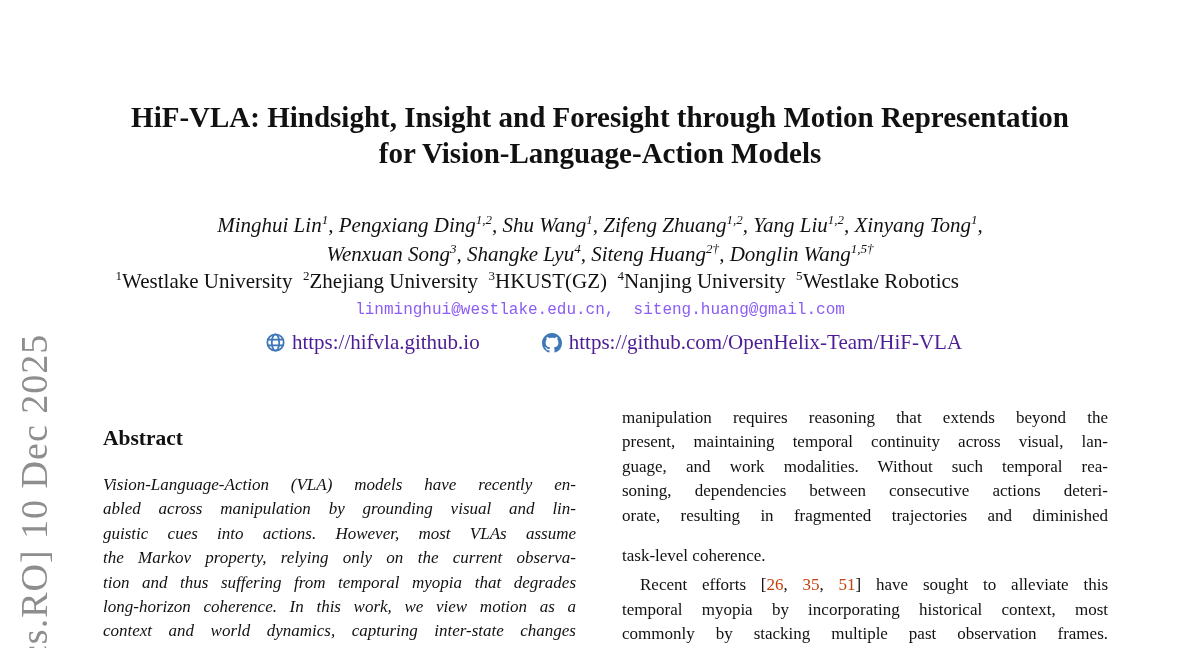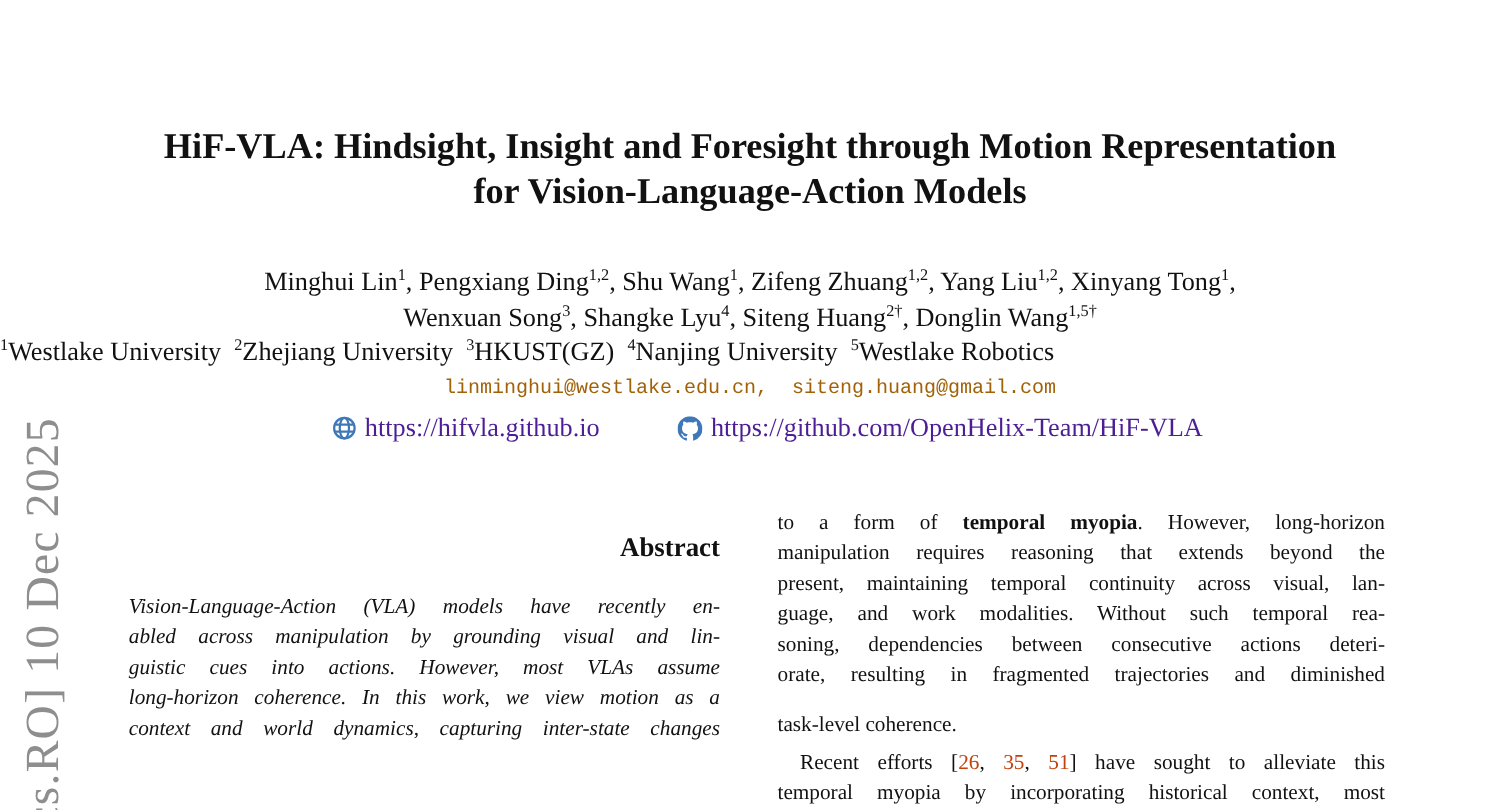--- a/index.html
+++ b/index.html
@@ -13,36 +13,36 @@
     transform:rotate(-90deg); transform-origin:0 0;
     font-size:38px; line-height:44px; color:#8e8e8e;
     white-space:nowrap; letter-spacing:1px;
   }
   
   .title{ position:absolute; top:100px; left:0; width:1200px; text-align:center;
           font-weight:bold; font-size:29px; line-height:35.5px; }
   .title div{ white-space:nowrap; }
   .authors{ position:absolute; top:211px; left:0; width:1200px; text-align:center;
             font-size:21px; line-height:28.5px; }
-  .authors .aline{ white-space:nowrap; }
+  .authors .aline{ white-space:nowrap;font-style:italic; }
   sup{ font-size:62%; line-height:0; }
-  .affils{ position:absolute; top:269px; left:0; width:959px; text-align:left;
+  .affils{ position:absolute; top:269px; left:0; width:959px; text-align:right;
            font-size:21px; white-space:nowrap; }
   .emails{ position:absolute; top:301px; left:0; width:1200px; text-align:center;
-           font-family:"Liberation Mono", monospace; font-size:16px; color:#a16207;
+           font-family:"Liberation Mono", monospace; font-size:16px; color:#8b5cf6;
            white-space:nowrap; }
   .links{ position:absolute; top:330px; left:14px; width:1200px;
           display:flex; justify-content:center; gap:62px; align-items:center;
           font-size:21px; color:#4c1d95; }
   .link{ display:flex; align-items:center; gap:7px; cursor:pointer; }
   .link svg{ display:block; }
   
   .col-left{ position:absolute; left:103px; top:425px; width:473px; }
   .col-right{ position:absolute; left:622px; top:406px; width:486px; }
-  .abstract-heading{ text-align:right; font-weight:bold; font-size:21.5px;
+  .abstract-heading{ text-align:left; font-weight:bold; font-size:21.5px;
                      line-height:27px; margin-bottom:21px; }
   .abstract-lines .jline{ font-style:italic; }
   .jline{ font-size:17px; line-height:24.4px;
           text-align:justify; text-align-last:justify; }
   .jline.lastline{ text-align-last:left;margin-top:16px; }
   .jline.indent{ text-indent:18px; }
   .para + .para{ margin-top:5px; }
   .b{ font-weight:bold; }
   .cite{ color:#c2410c; }
 </style>
@@ -90,28 +90,29 @@
       <span>https://github.com/OpenHelix-Team/HiF-VLA</span>
     </div>
   </div>
 
   <div class="col-left">
     <div class="abstract-heading">Abstract</div>
     <div class="abstract-lines">
         <div class="jline"><span>Vision-Language-Action (VLA) models have recently en-</span></div>
         <div class="jline"><span>abled across manipulation by grounding visual and lin-</span></div>
         <div class="jline"><span>guistic cues into actions. However, most VLAs assume</span></div>
+        <div class="jline"><span>the Markov property, relying only on the current observa-</span></div>
+        <div class="jline"><span>tion and thus suffering from temporal myopia that degrades</span></div>
         <div class="jline"><span>long-horizon coherence. In this work, we view motion as a</span></div>
         <div class="jline"><span>context and world dynamics, capturing inter-state changes</span></div>
       </div>
   </div>
 
   <div class="col-right">
       <div class="para">
-        <div class="jline"><span>to a form of </span><span class="b">temporal myopia</span><span>. However, long-horizon</span></div>
         <div class="jline"><span>manipulation requires reasoning that extends beyond the</span></div>
         <div class="jline"><span>present, maintaining temporal continuity across visual, lan-</span></div>
         <div class="jline"><span>guage, and work modalities. Without such temporal rea-</span></div>
         <div class="jline"><span>soning, dependencies between consecutive actions deteri-</span></div>
         <div class="jline"><span>orate, resulting in fragmented trajectories and diminished</span></div>
         <div class="jline lastline"><span>task-level coherence.</span></div>
       </div>
       <div class="para">
         <div class="jline indent"><span>Recent efforts [</span><span class="cite">26</span><span>, </span><span class="cite">35</span><span>, </span><span class="cite">51</span><span>] have sought to alleviate this</span></div>
         <div class="jline"><span>temporal myopia by incorporating historical context, most</span></div>

